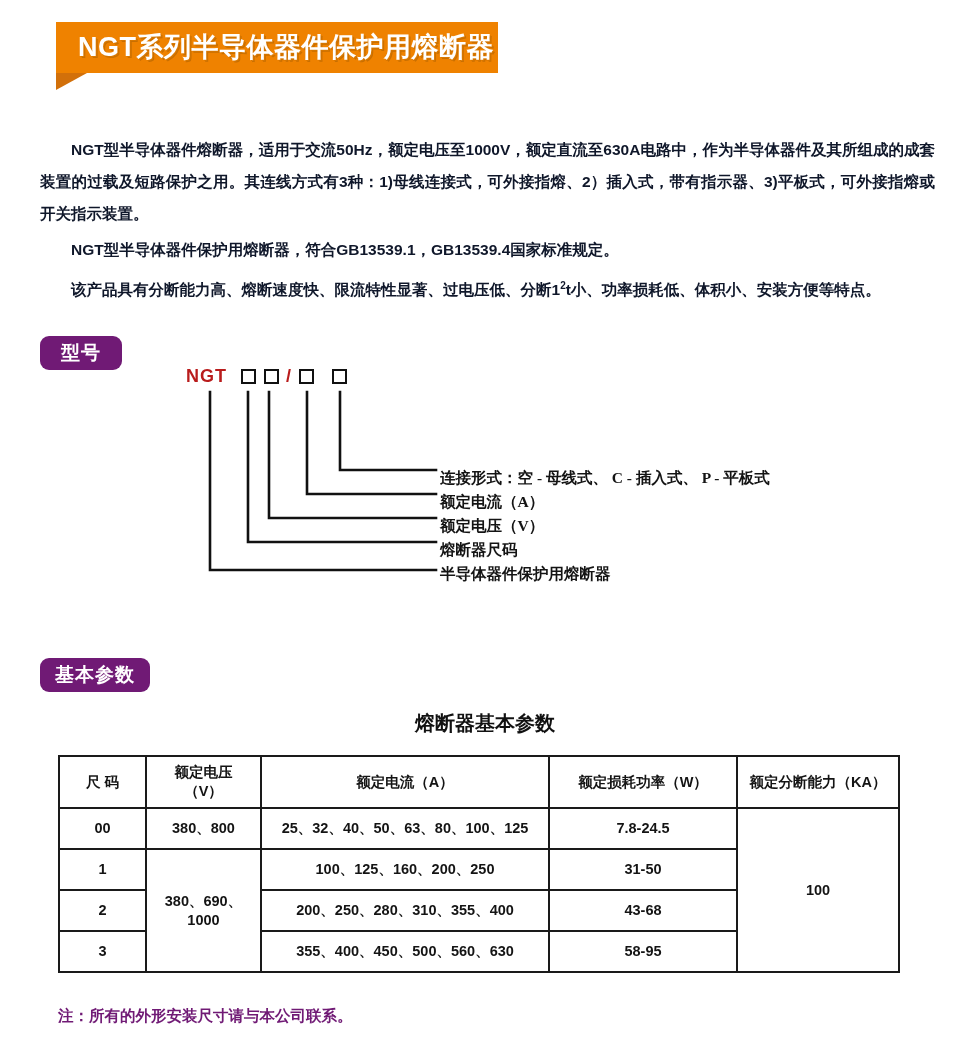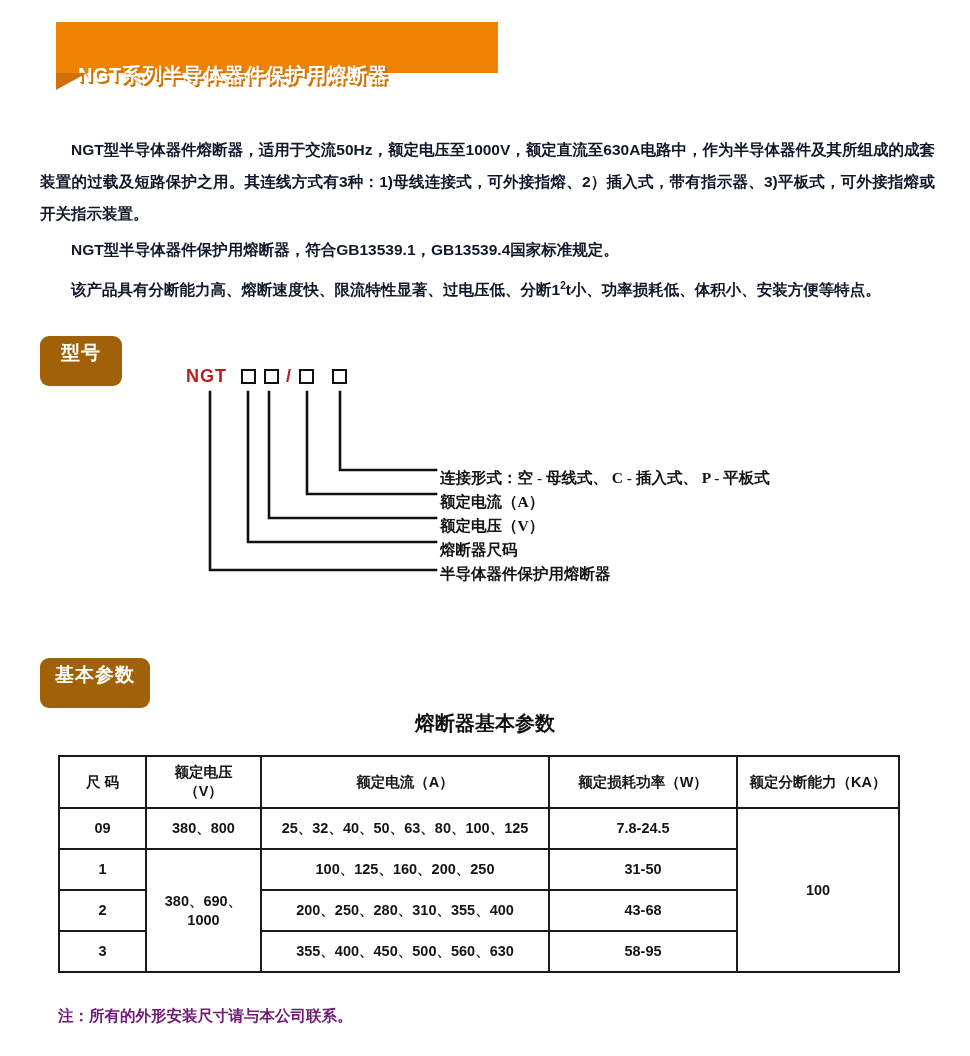--- a/index.html
+++ b/index.html
@@ -30,30 +30,29 @@
     left: 0;
     top: 0;
     width: 442px;
     height: 51px;
     background: #ef8200;
   }
   .banner-title {
     position: absolute;
     left: 22px;
     top: 9px;
-    font-size: 20px;
+    font-size: 27px;
     font-weight: bold;
     letter-spacing: 0.5px;
     color: #ffffff;
     white-space: nowrap;
     line-height: 32px;
     text-shadow:
       1px 1px 0 #d97800,
       2px 2px 0 #c96f00;
-    margin-top: 28px;
   }
   .banner-fold {
     position: absolute;
     left: 0;
     top: 51px;
     width: 0;
     height: 0;
     border-top: 17px solid #d2700a;
     border-right: 31px solid transparent;
   }
@@ -72,29 +71,29 @@
     font-weight: bold;
     text-align: justify;
     color: #0f172a;
   }
   .intro p.indent { text-indent: 2em; }
   .intro sup { font-size: 10px; vertical-align: super; }
 
   
   .pill {
     position: absolute;
-    background: #a16207;
+    background: #701a75;
     border-radius: 9px;
     color: #ffffff;
     font-size: 19px;
     font-weight: bold;
     letter-spacing: 1px;
     text-align: center;
     line-height: 34px;
-    height: 50px;
+    height: 34px;
   }
   #pill-model { left: 40px; top: 336px; width: 82px; }
   #pill-params { left: 40px; top: 658px; width: 110px; }
 
   
   .model-area {
     position: absolute;
     left: 0; top: 0;
     width: 970px; height: 1056px;
     pointer-events: none;
@@ -243,21 +242,21 @@
         <span>额定电压</span><br>
         <span>（V）</span>
       </th>
       <th class="col-amp">额定电流（A）</th>
       <th class="col-loss">额定损耗功率（W）</th>
       <th class="col-break">额定分断能力（KA）</th>
     </tr>
   </thead>
   <tbody>
     <tr>
-      <td>09</td>
+      <td>00</td>
       <td>380、800</td>
       <td>25、32、40、50、63、80、100、125</td>
       <td>7.8-24.5</td>
       <td rowspan="4">100</td>
     </tr>
     <tr>
       <td>1</td>
       <td rowspan="3">380、690、1000</td>
       <td>100、125、160、200、250</td>
       <td>31-50</td>

